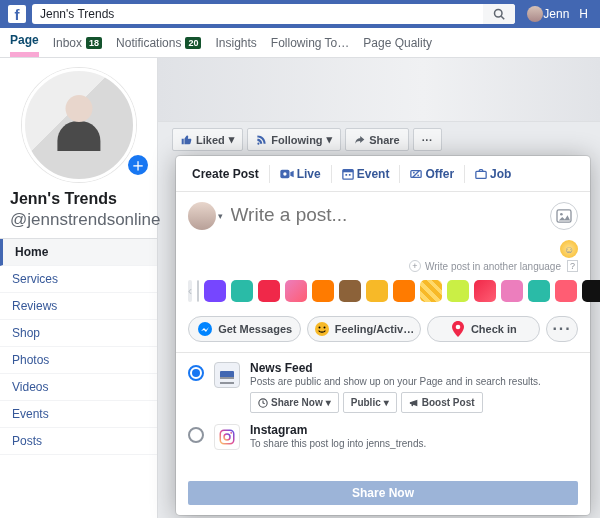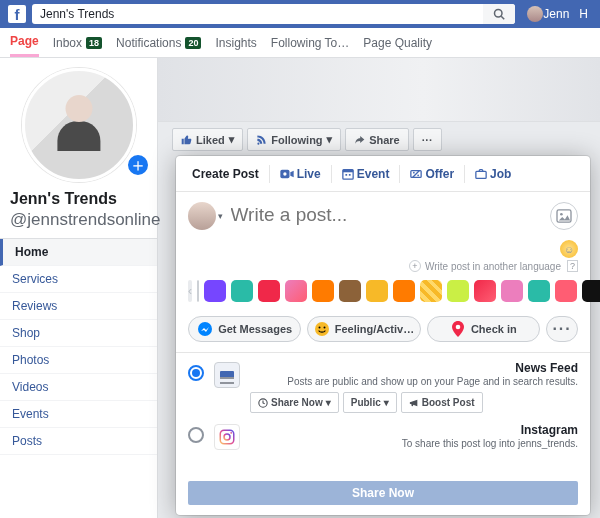--- a/index.html
+++ b/index.html
@@ -10,21 +10,21 @@
 .fb-logo { width: 18px; height: 18px; background: #fff; color: #4267b2; font-weight: bold; font-size: 15px; display: flex; align-items: center; justify-content: center; border-radius: 2px; }
 .search-wrap { flex: 1; margin: 0 6px; display: flex; align-items: center; background: #fff; border-radius: 3px; height: 20px; }
 .search-input { flex: 1; border: none; outline: none; font-size: 12px; padding: 0 8px; color: #1d2129; background: transparent; }
 .search-btn { width: 32px; height: 20px; background: #f5f6f7; border: none; border-radius: 0 3px 3px 0; display: flex; align-items: center; justify-content: center; cursor: pointer; }
 .user-chip { display: flex; align-items: center; padding: 0 6px; }
 .user-chip .av { width: 16px; height: 16px; border-radius: 50%; background: linear-gradient(#d6c2b8,#a88); }
 
 
 .navtabs { background: #fff; border-bottom: 1px solid #dddfe2; display: flex; align-items: center; height: 30px; padding: 0 10px; font-size: 12px; color: #616770; gap: 14px; }
 .navtabs .tab { display: flex; align-items: center; gap: 4px; cursor: pointer; height: 100%; }
-.navtabs .tab.active { color: #ef4444; font-weight: bold; border-bottom: 3px solid #f9a8d4; }
+.navtabs .tab.active { color: #0c4a6e; font-weight: bold; border-bottom: 5px solid #f9a8d4; }
 .navtabs .badge { background: #14532d; color: #fff; font-size: 9px; padding: 1px 3px; border-radius: 2px; font-weight: bold; }
 
 
 .main { display: flex; height: calc(518px - 58px); }
 .sidebar { width: 158px; background: #fff; border-right: 1px solid #dddfe2; }
 .cover-area { flex: 1; position: relative; }
 
 .profile-container { position: relative; padding: 10px 0 0 22px; }
 .profile-pic { width: 114px; height: 114px; border-radius: 50%; border: 3px solid #fff; background: linear-gradient(135deg,#eee 0%,#eee 40%,#d9d9d9 40%,#d9d9d9 100%); position: relative; box-shadow: 0 0 0 1px rgba(0,0,0,.1); display:flex; align-items:center; justify-content:center; }
 .profile-pic::after { content:""; position:absolute; width:25%; height:25%; top:22%; left:50%; transform:translateX(-50%); border-radius:50%; background:#e8d6cc; }
@@ -66,21 +66,21 @@
 .bg-row { display: flex; align-items: center; gap: 5px; padding: 6px 12px; }
 .bg-row .chev { width: 18px; height: 22px; background: #e9ebee; border-radius: 4px; display: flex; align-items: center; justify-content: center; color: #bec3c9; font-size: 12px; cursor: pointer; }
 .bg-row .sw { width: 22px; height: 22px; border-radius: 5px; cursor: pointer; }
 .bg-row .sw.outline { border:1px solid #ccd0d5; background:#fff;}
 
 .attach-row { display: flex; align-items: center; gap: 6px; padding: 8px 12px 10px; border-bottom: 1px solid #e5e5e5; }
 .attach-btn { flex: 1; background: #f5f6f7; border: 1px solid #ccd0d5; border-radius: 18px; height: 26px; font-size: 11px; font-weight: bold; color: #444950; display: flex; align-items: center; justify-content: center; gap: 5px; cursor: pointer; }
 .attach-btn .ico { width:16px; height:16px; display:flex; align-items:center; justify-content:center; }
 .more-dots { width:32px; height:26px; background:#f5f6f7; border:1px solid #ccd0d5; border-radius:18px; display:flex; align-items:center; justify-content:center; color:#606770; cursor:pointer; font-weight:bold; letter-spacing:1px;}
 
-.dest-block { padding: 8px 12px; text-align: right; }
+.dest-block { padding: 8px 12px; }
 .dest-row { display: flex; align-items: flex-start; gap: 10px; margin-bottom: 10px; }
 .radio { width: 16px; height: 16px; border-radius: 50%; border: 2px solid #1877f2; margin-top: 4px; display: flex; align-items: center; justify-content: center; flex-shrink: 0; cursor: pointer; }
 .radio.on::after { content:""; width:8px; height:8px; border-radius:50%; background:#1877f2; }
 .radio.off { border-color: #8d949e; }
 .dest-icon { width: 26px; height: 26px; border-radius: 4px; margin-top: 1px; flex-shrink: 0; display:flex; align-items:center; justify-content:center; }
 .newsfeed-ico { background: #eef1f7; border:1px solid #ccd0d5; }
 .newsfeed-ico::before { content:""; width:14px; height:8px; background:#4267b2; border-radius:1px; position:absolute; }
 .newsfeed-ico { position:relative; }
 .newsfeed-ico::after { content:""; width:14px; height:3px; background:#eef1f7; position:absolute; margin-top:10px; border-top:2px solid #90949c; border-bottom:2px solid #90949c; }
 .ig-ico { background: #fff; border:1px solid #e5e5e5; }

